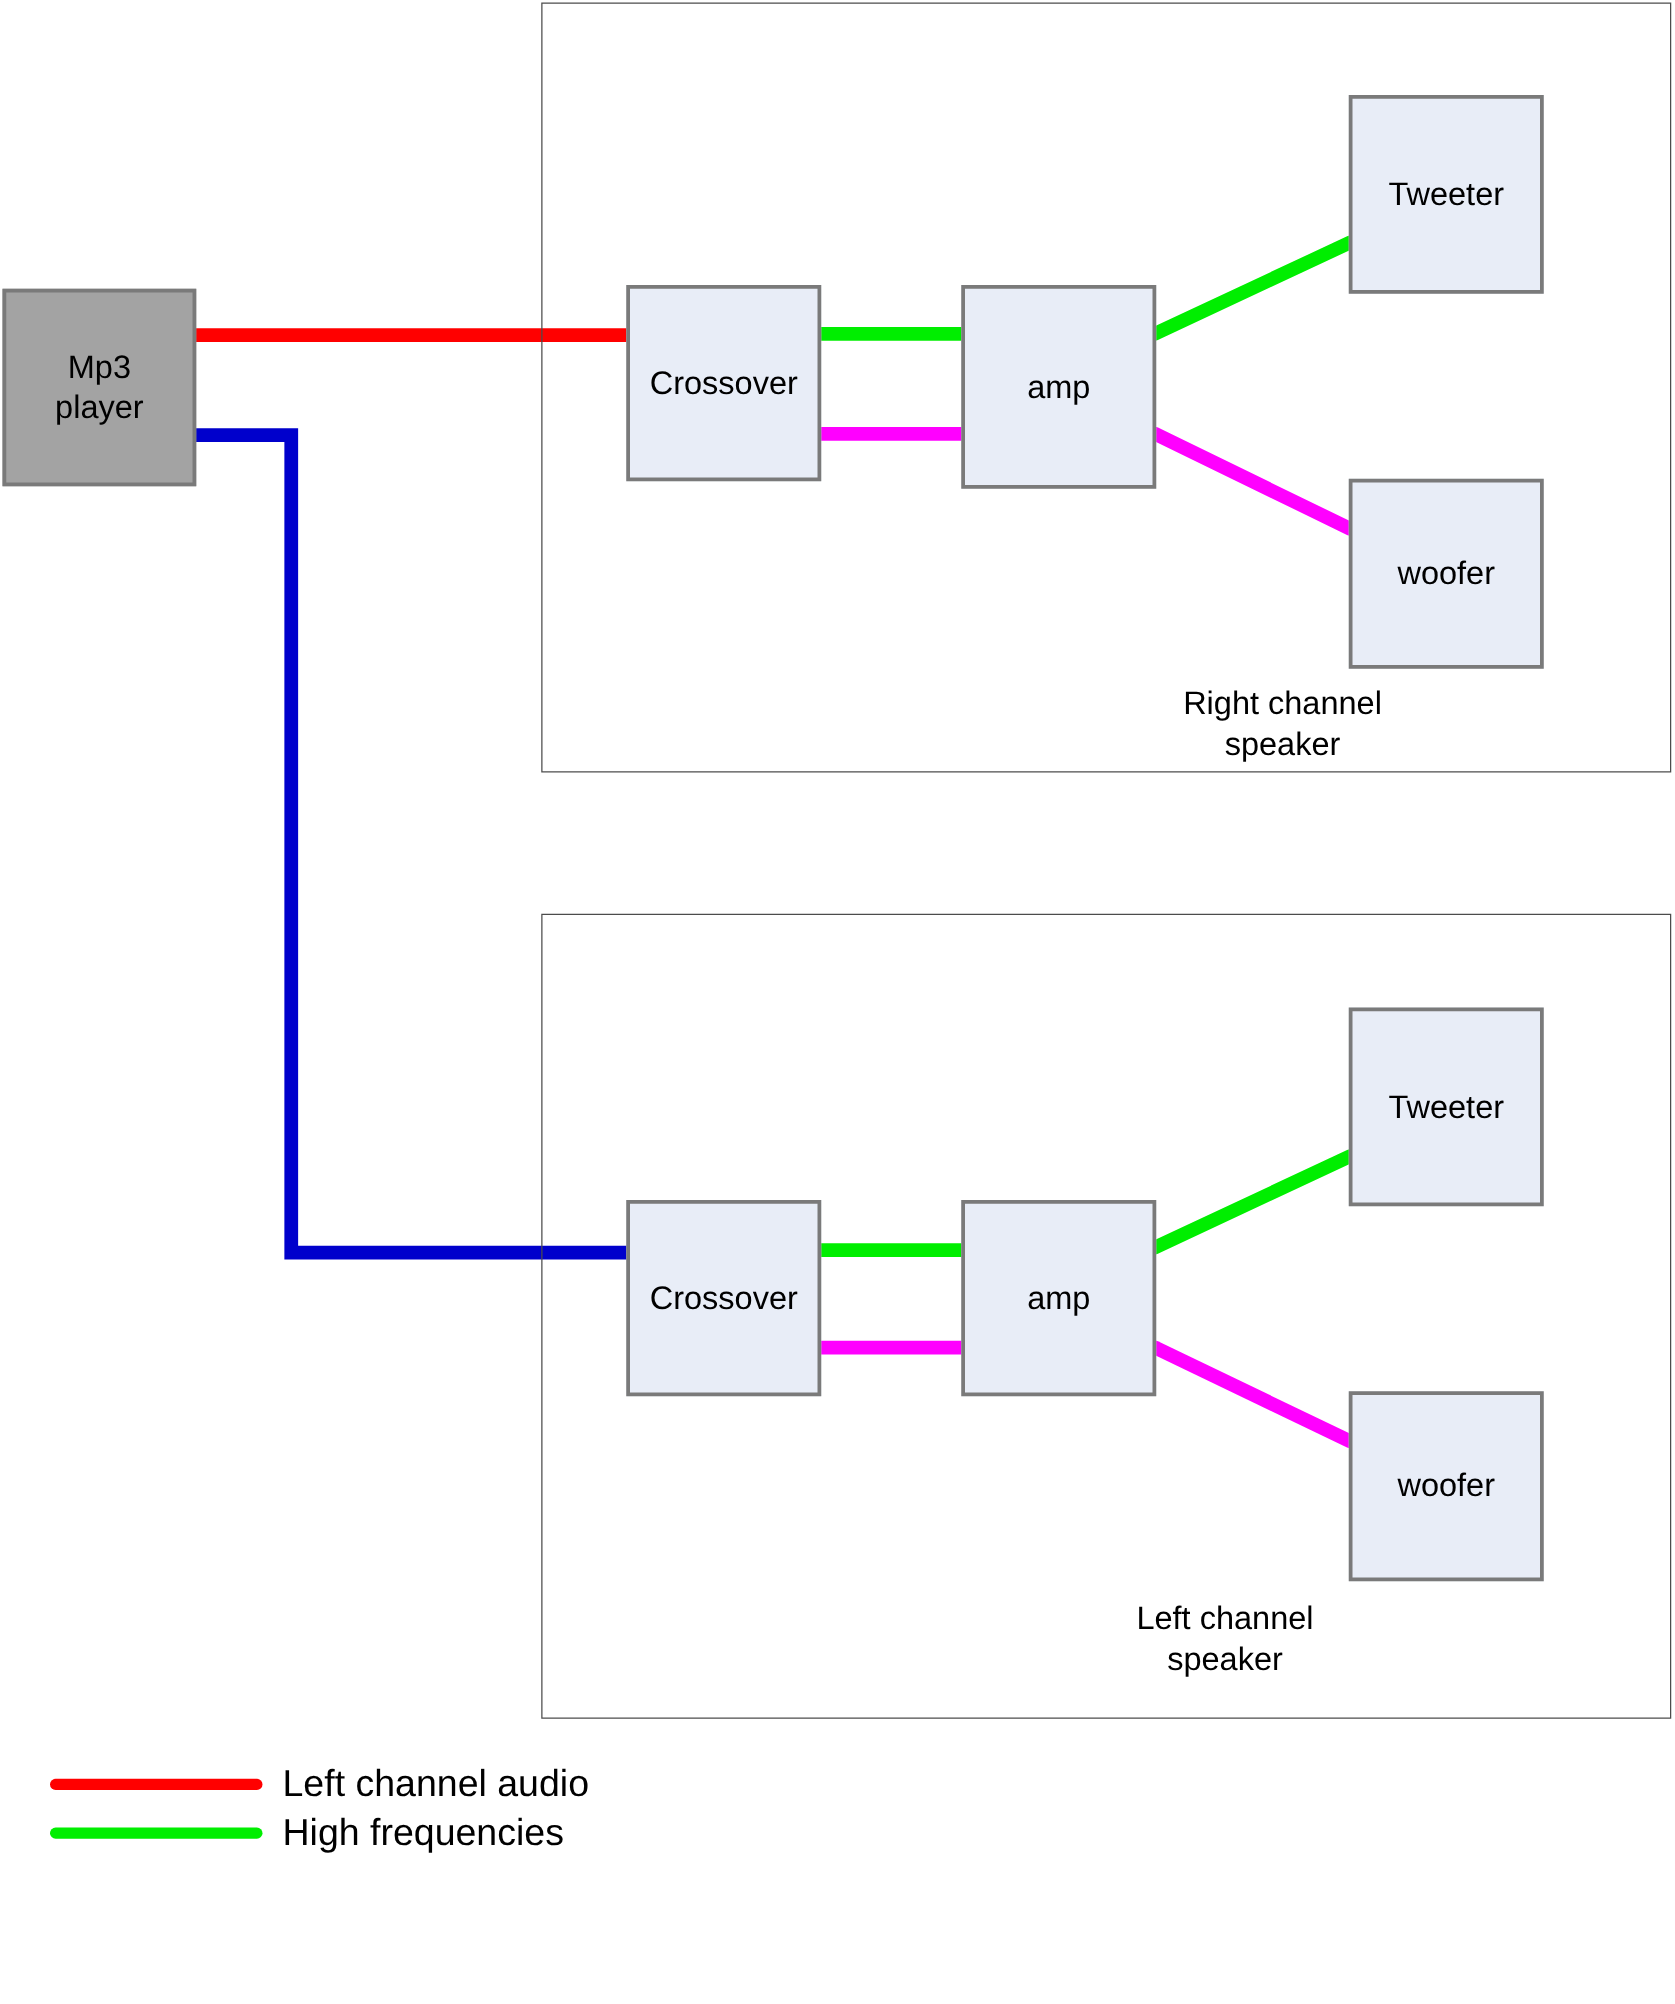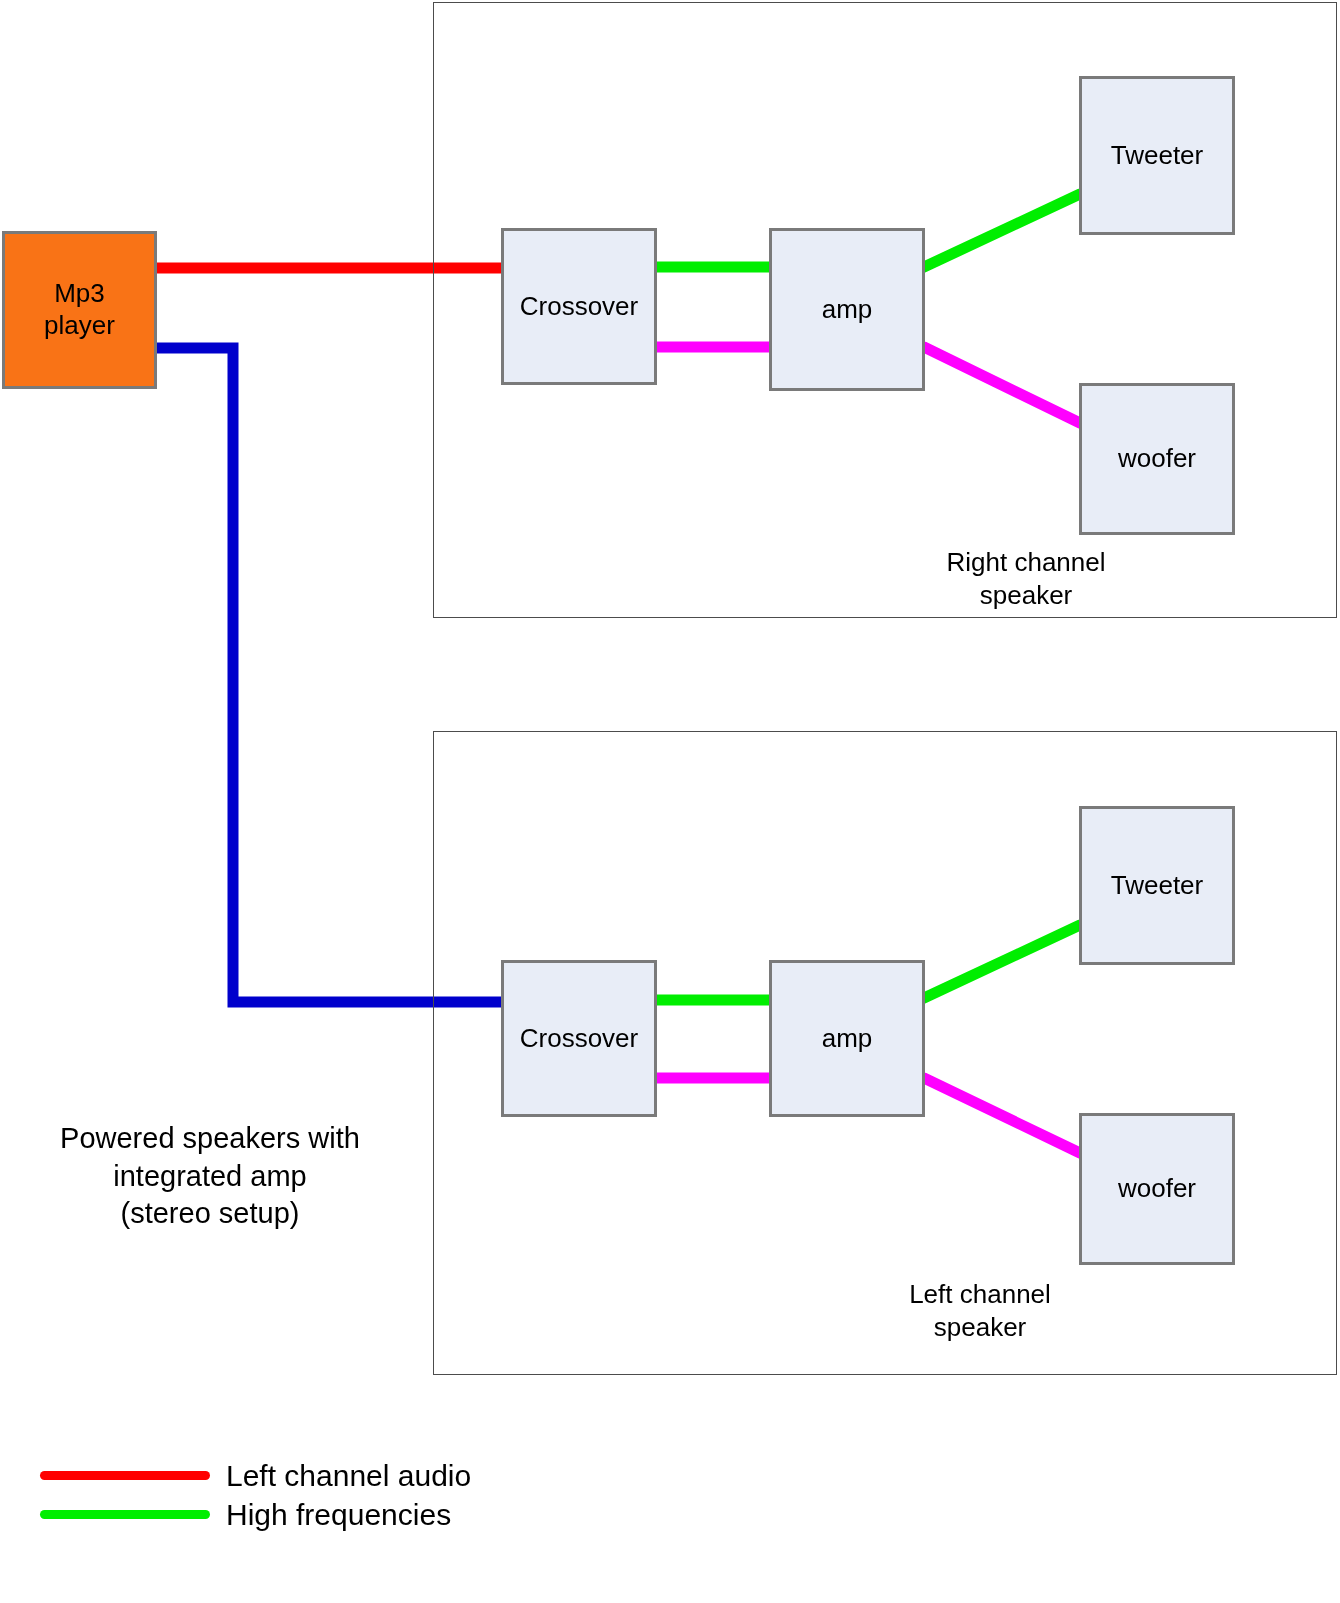--- a/index.html
+++ b/index.html
@@ -46,21 +46,21 @@
     position:absolute;
     font-size:29px;
     color:#000000;
     text-align:center;
     line-height:1.30;
     white-space:pre-line;
     z-index:4;
   }
 
   
-  #legend{position:absolute;left:40px;top:1408px;z-index:5;margin-top:48px;}
+  #legend{position:absolute;left:40px;top:1408px;z-index:5;}
   .legend-row{display:flex;align-items:center;height:39px;}
   .legend-swatch{width:170px;height:9px;border-radius:5px;flex:0 0 auto;}
   .legend-label{margin-left:16px;font-size:30px;color:#000000;white-space:nowrap;}
 </style>
 </head>
 <body>
 
 <div id="stage">
 
   <svg viewBox="0 0 1340 1603">
@@ -83,21 +83,21 @@
 
     <line x1="924" y1="998" x2="1080" y2="925" stroke="#00EE00" stroke-width="11" stroke-linecap="round"></line>
 
     <line x1="924" y1="1078" x2="1080" y2="1153" stroke="#FF00FF" stroke-width="11" stroke-linecap="round"></line>
   </svg>
 
   <div class="container-box" style="left: 433px; top: 2px; width: 904px; height: 616px; border-color: rgb(76, 76, 76);"></div>
 
   <div class="container-box" style="left: 433px; top: 731px; width: 904px; height: 644px; border-color: rgb(76, 76, 76);"></div>
 
-  <div class="node two-line" style="left: 2px; top: 231px; width: 155px; height: 158px; background: #f97316; border-color: rgb(122, 122, 122);">Mp3
+  <div class="node two-line" style="left: 2px; top: 231px; width: 155px; height: 158px; background: #a3a3a3; border-color: rgb(122, 122, 122);">Mp3
 player</div>
 
   <div class="node" style="left: 501px; top: 228px; width: 156px; height: 157px; background: rgb(232, 237, 247); border-color: rgb(122, 122, 122);">Crossover</div>
 
   <div class="node" style="left: 769px; top: 228px; width: 156px; height: 163px; background: rgb(232, 237, 247); border-color: rgb(122, 122, 122);">amp</div>
 
   <div class="node" style="left: 1079px; top: 76px; width: 156px; height: 159px; background: rgb(232, 237, 247); border-color: rgb(122, 122, 122);">Tweeter</div>
 
   <div class="node" style="left: 1079px; top: 383px; width: 156px; height: 152px; background: rgb(232, 237, 247); border-color: rgb(122, 122, 122);">woofer</div>
 
@@ -108,23 +108,20 @@
 
   <div class="node" style="left: 769px; top: 960px; width: 156px; height: 157px; background: rgb(232, 237, 247); border-color: rgb(122, 122, 122);">amp</div>
 
   <div class="node" style="left: 1079px; top: 806px; width: 156px; height: 159px; background: rgb(232, 237, 247); border-color: rgb(122, 122, 122);">Tweeter</div>
 
   <div class="node" style="left: 1079px; top: 1113px; width: 156px; height: 152px; background: rgb(232, 237, 247); border-color: rgb(122, 122, 122);">woofer</div>
 
   <div class="caption" style="left:830px;top:1278px;width:300px;">Left channel
 speaker</div>
 
-  <div class="title-caption" style="left:20px;top:1120px;width:380px;">Powered speakers with
-integrated amp
-(stereo setup)</div>
 
   <div id="legend">
     <div class="legend-row">
       <span class="legend-swatch" style="background:#FF0000;"></span>
       <span class="legend-label">Left channel audio</span>
     </div>
     <div class="legend-row">
       <span class="legend-swatch" style="background:#00EE00;"></span>
       <span class="legend-label">High frequencies</span>
     </div>

